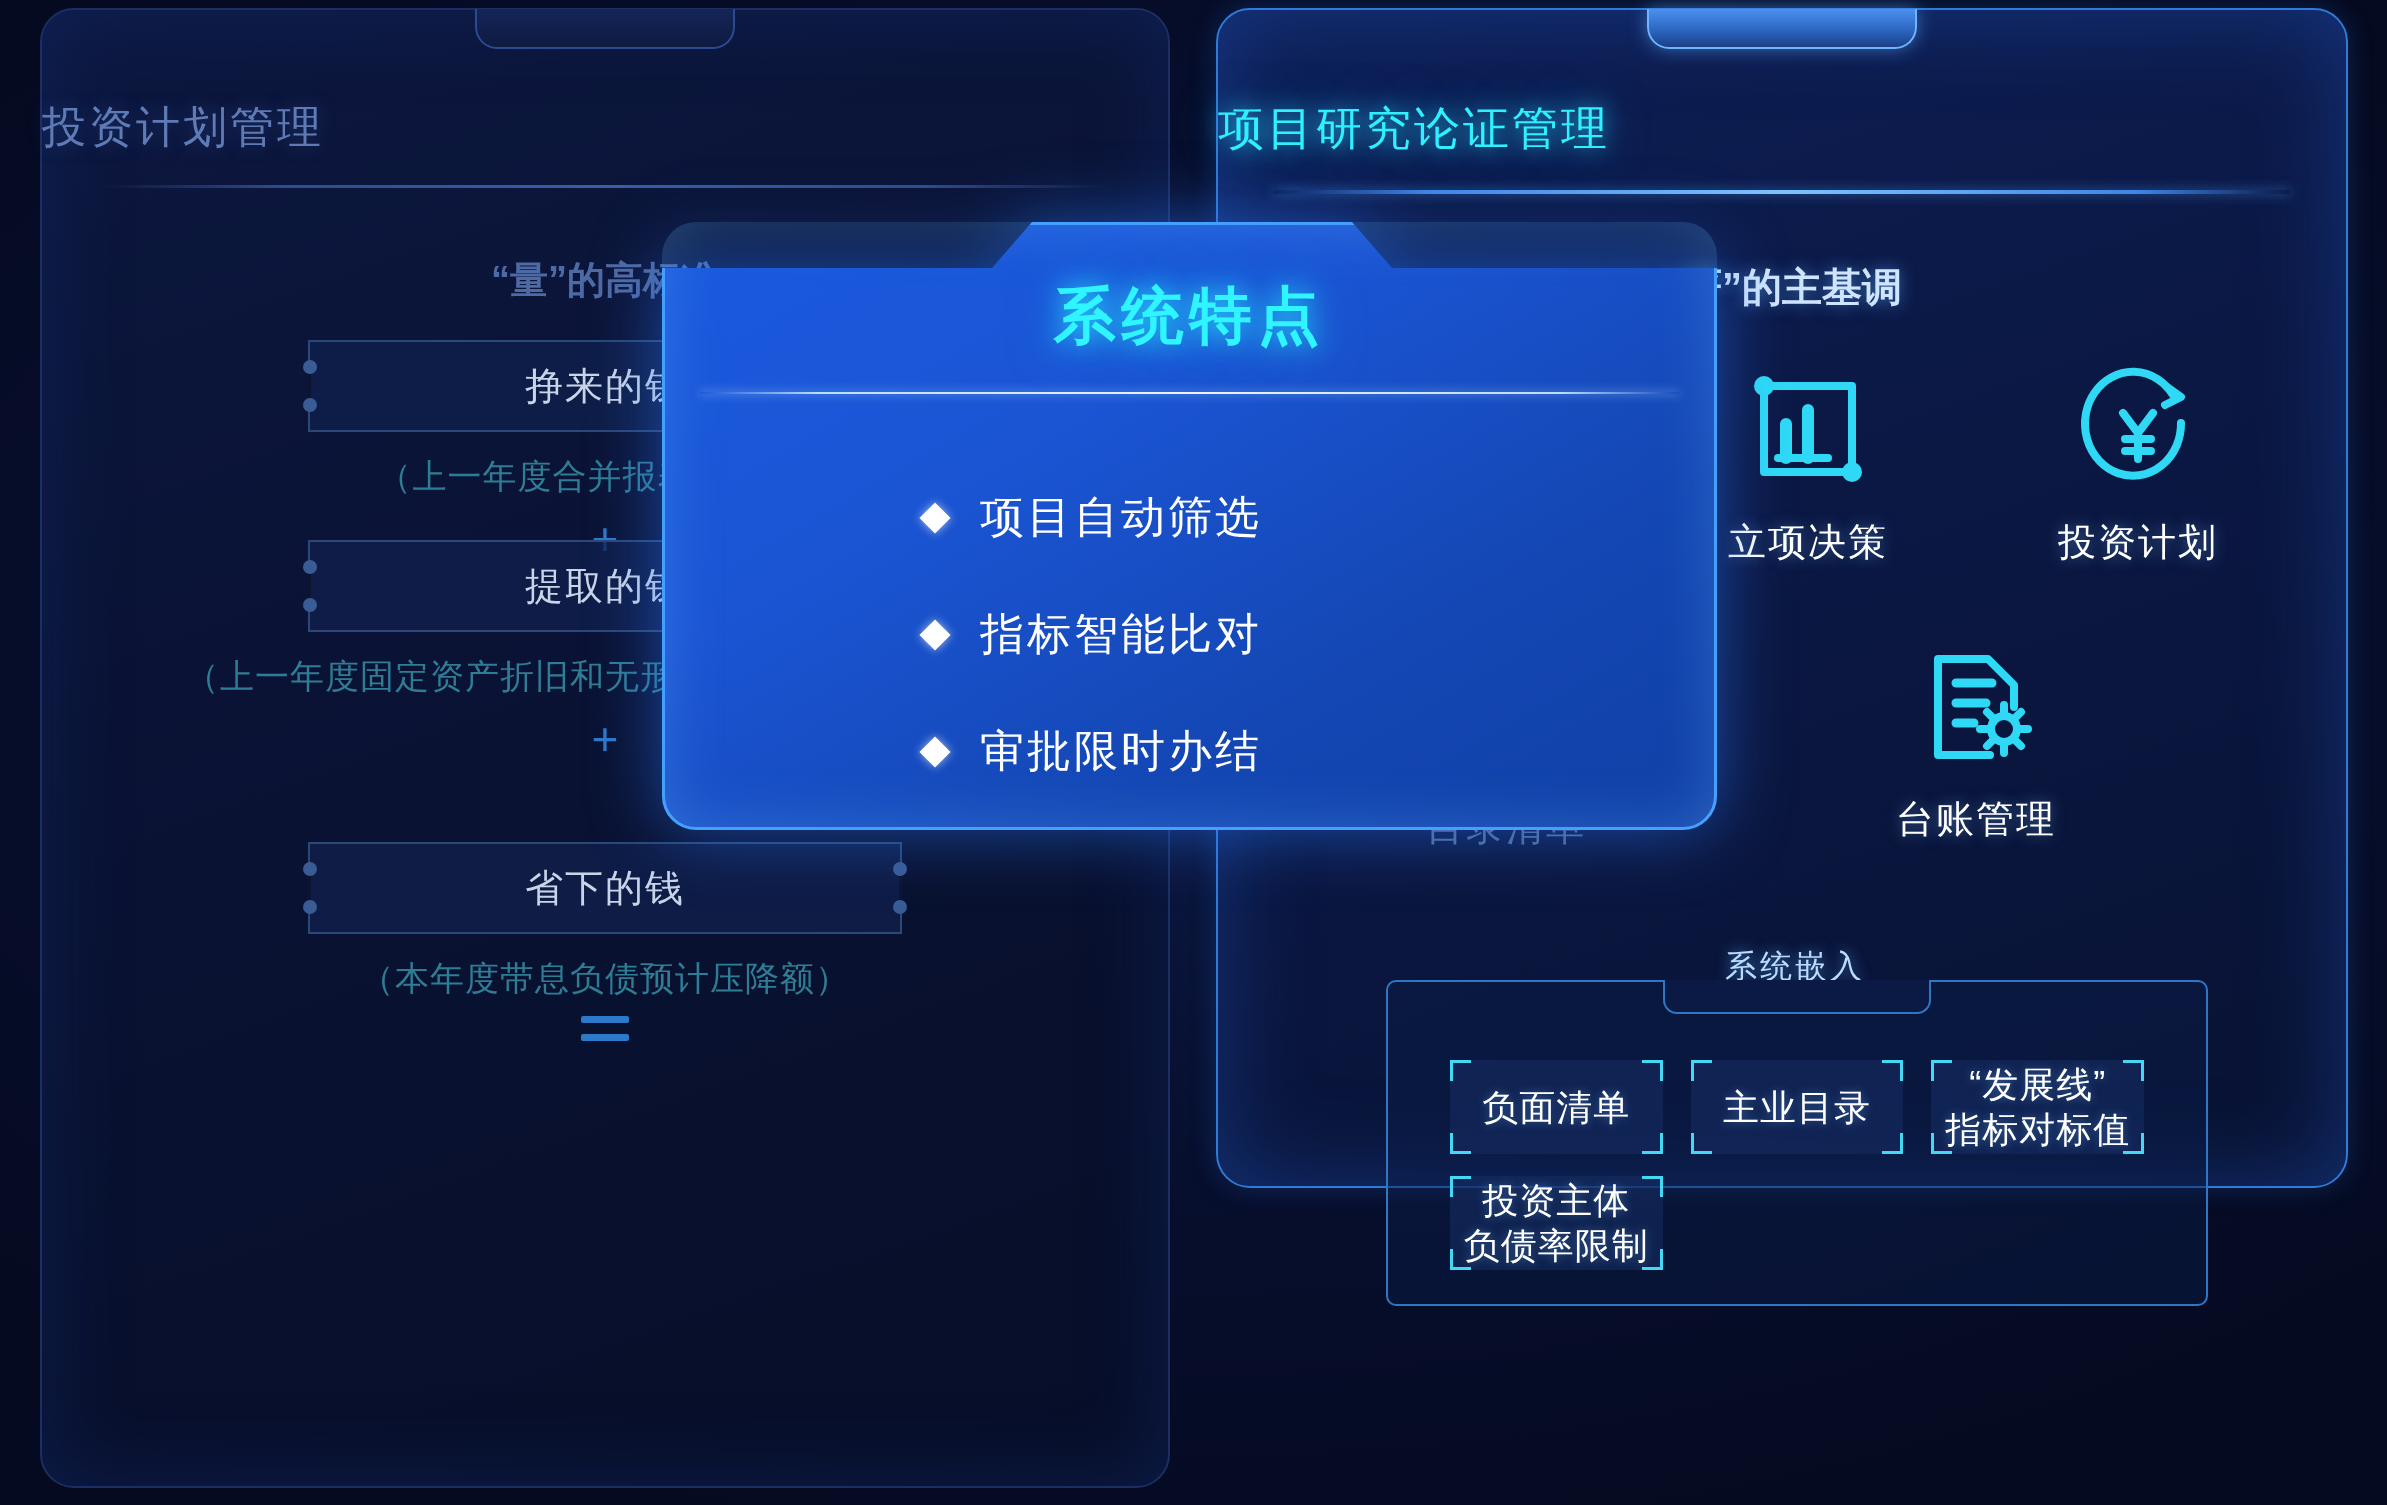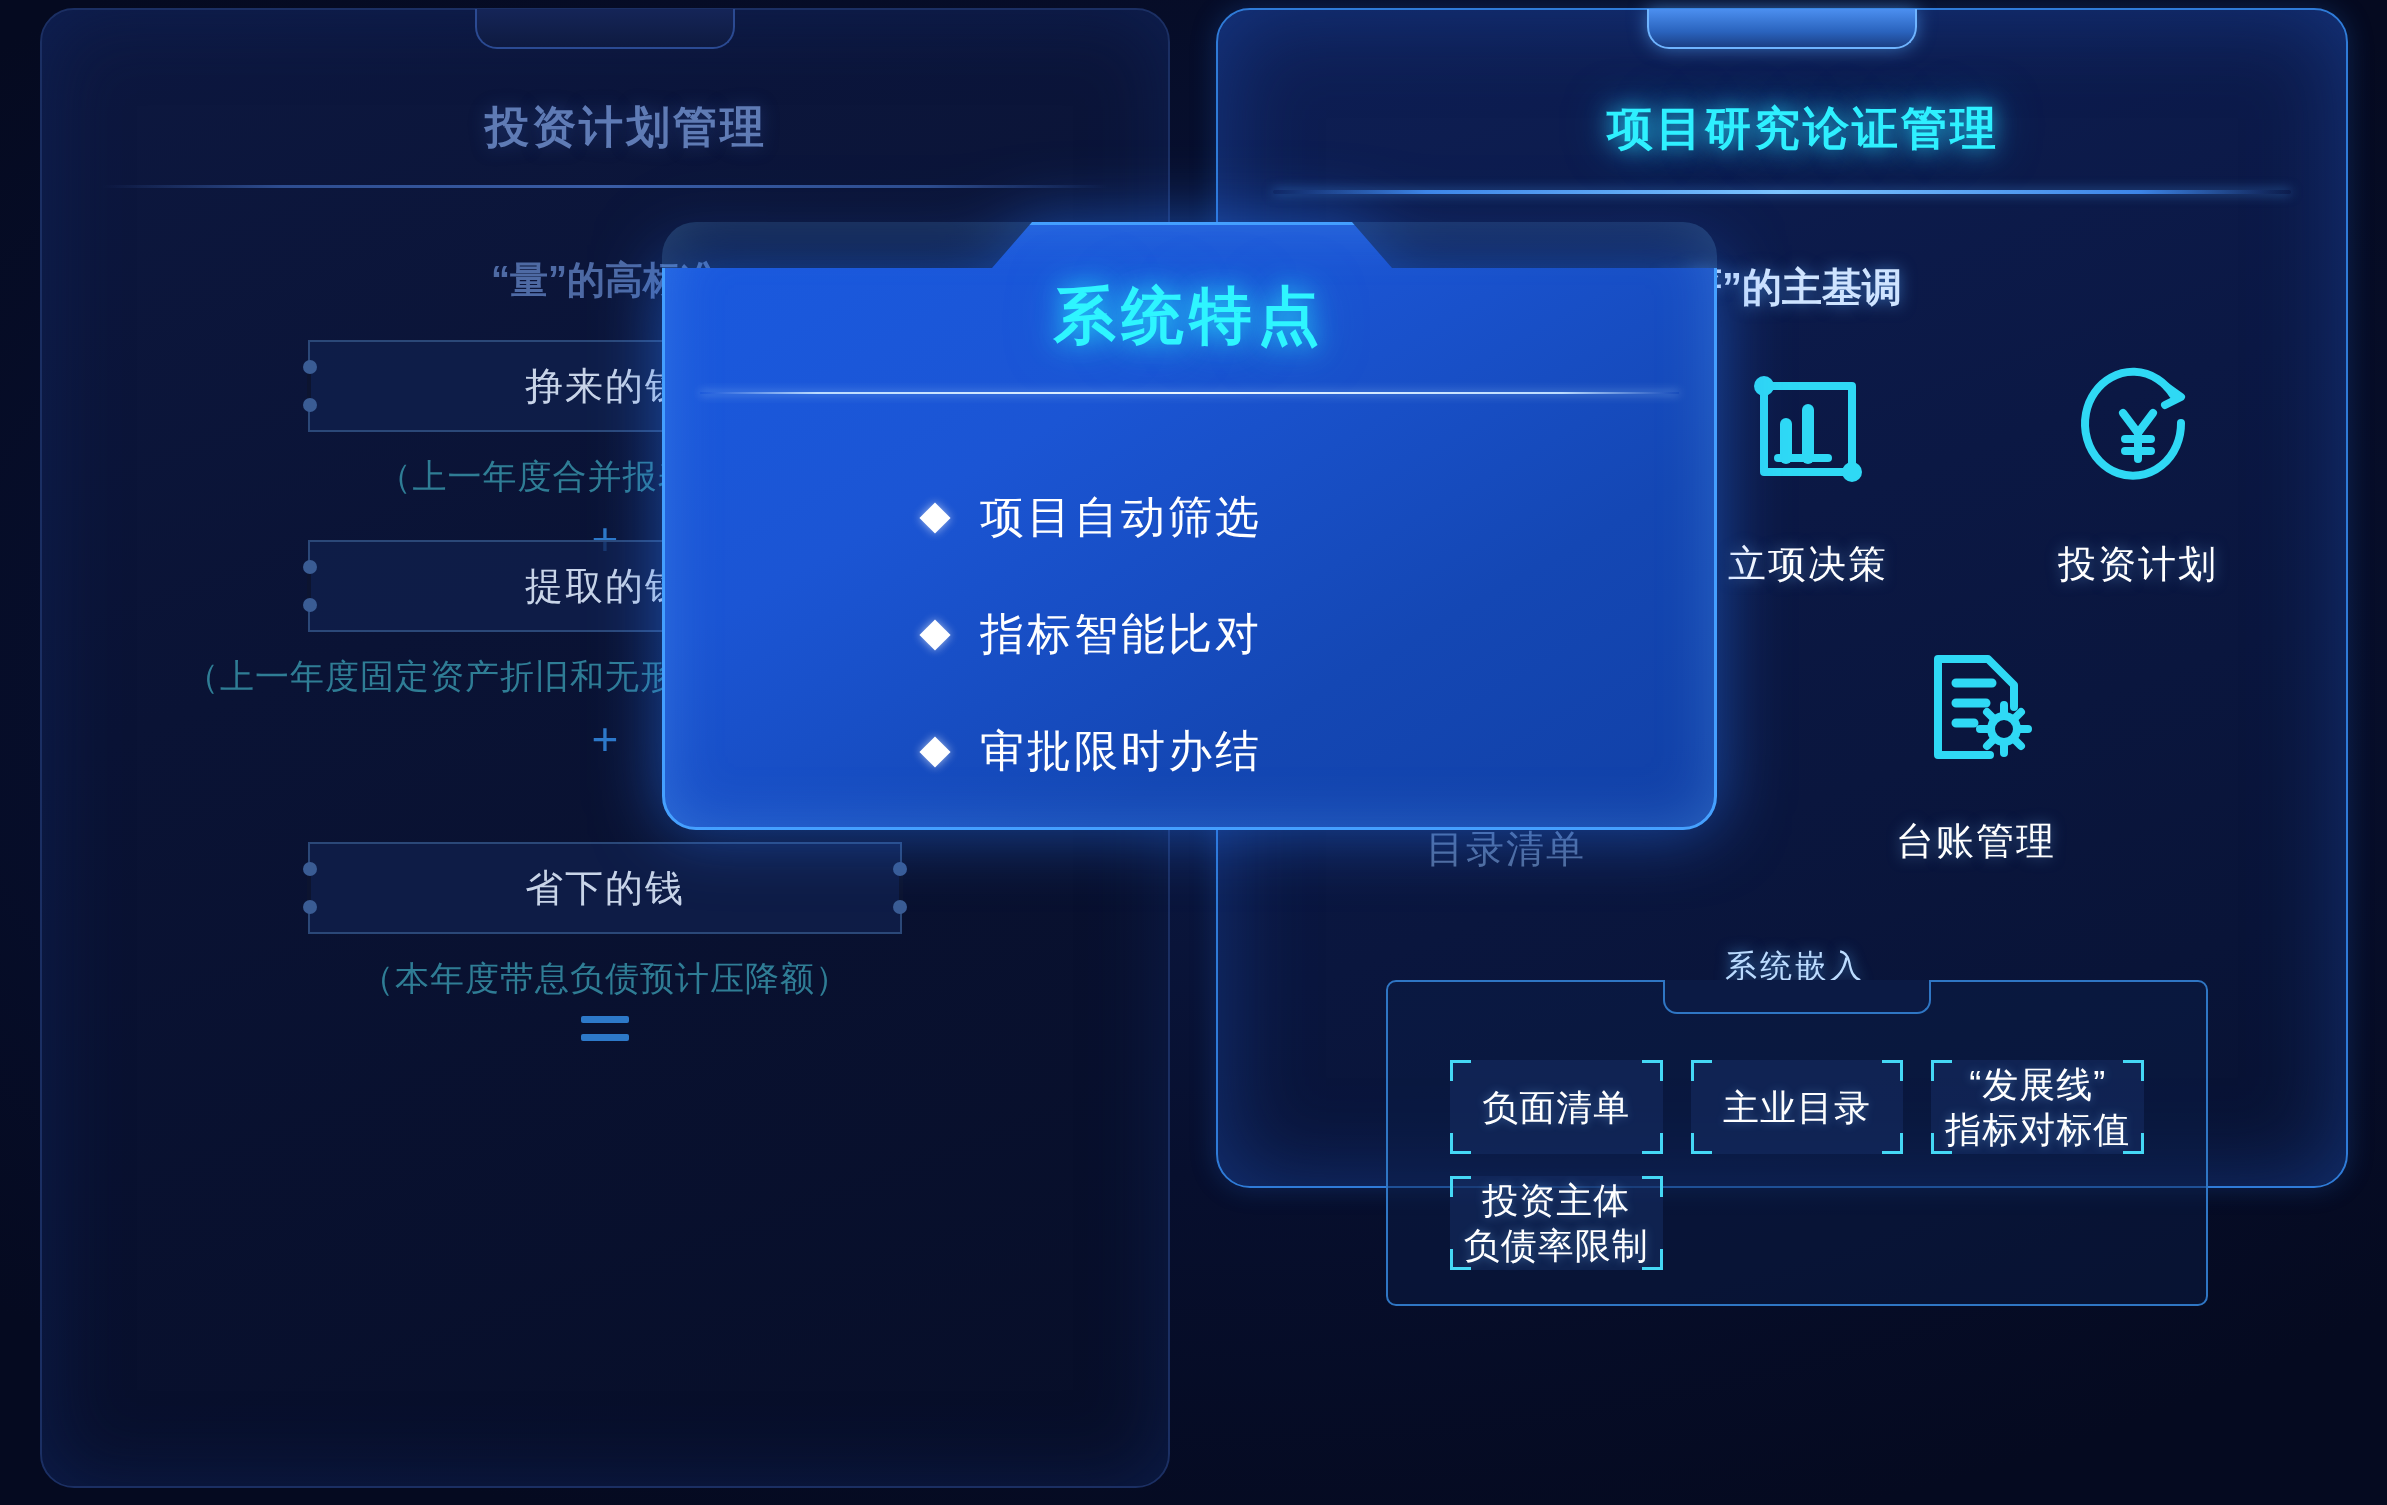--- a/index.html
+++ b/index.html
@@ -20,25 +20,24 @@
     position:absolute;
     top:-1px;
     left:50%;
     transform:translateX(-50%);
     height:40px;
     border-radius:0 0 22px 22px;
     box-sizing:border-box;
   }
   .panel-title{
     position:absolute;left:0;right:0;
-    text-align:center;
-    font-weight:bold;
+    text-align:left;
+    font-weight:normal;
     letter-spacing:3px;
     white-space:nowrap;
-    padding-left:42px;
   }
   .panel-divider{
     position:absolute;height:3px;border-radius:2px;
   }
   .panel-sub{
     position:absolute;left:0;right:0;text-align:center;
     font-weight:bold;white-space:nowrap;
   }
 
   
@@ -131,21 +130,21 @@
   }
   .op-eq{
     text-align:center;margin-top:14px;color:#2d79c9;
   }
   .op-eq span{display:block;width:48px;height:7px;background:#2d79c9;margin:0 auto 11px;border-radius:2px;}
 
   
   .icon-cell{position:absolute;text-align:center;width:260px;}
   .icon-cell .ic{height:150px;display:flex;align-items:center;justify-content:center;}
   .icon-cell .iclabel{
-    margin-top:34px;font-size:38px;color:#ffffff;letter-spacing:2px;white-space:nowrap;
+    margin-top:12px;font-size:38px;color:#ffffff;letter-spacing:2px;white-space:nowrap;
     text-shadow:0 0 14px rgba(120,190,255,.5);
   }
   .icon-cell.dim .iclabel{color:#8fb4e6;opacity:.55;text-shadow:none;}
 
   
   #embed{
     position:absolute;left:1386px;top:980px;width:818px;height:322px;
     border:2px solid #2f76c4;border-radius:10px;
     background:rgba(12,28,72,.45);
   }

